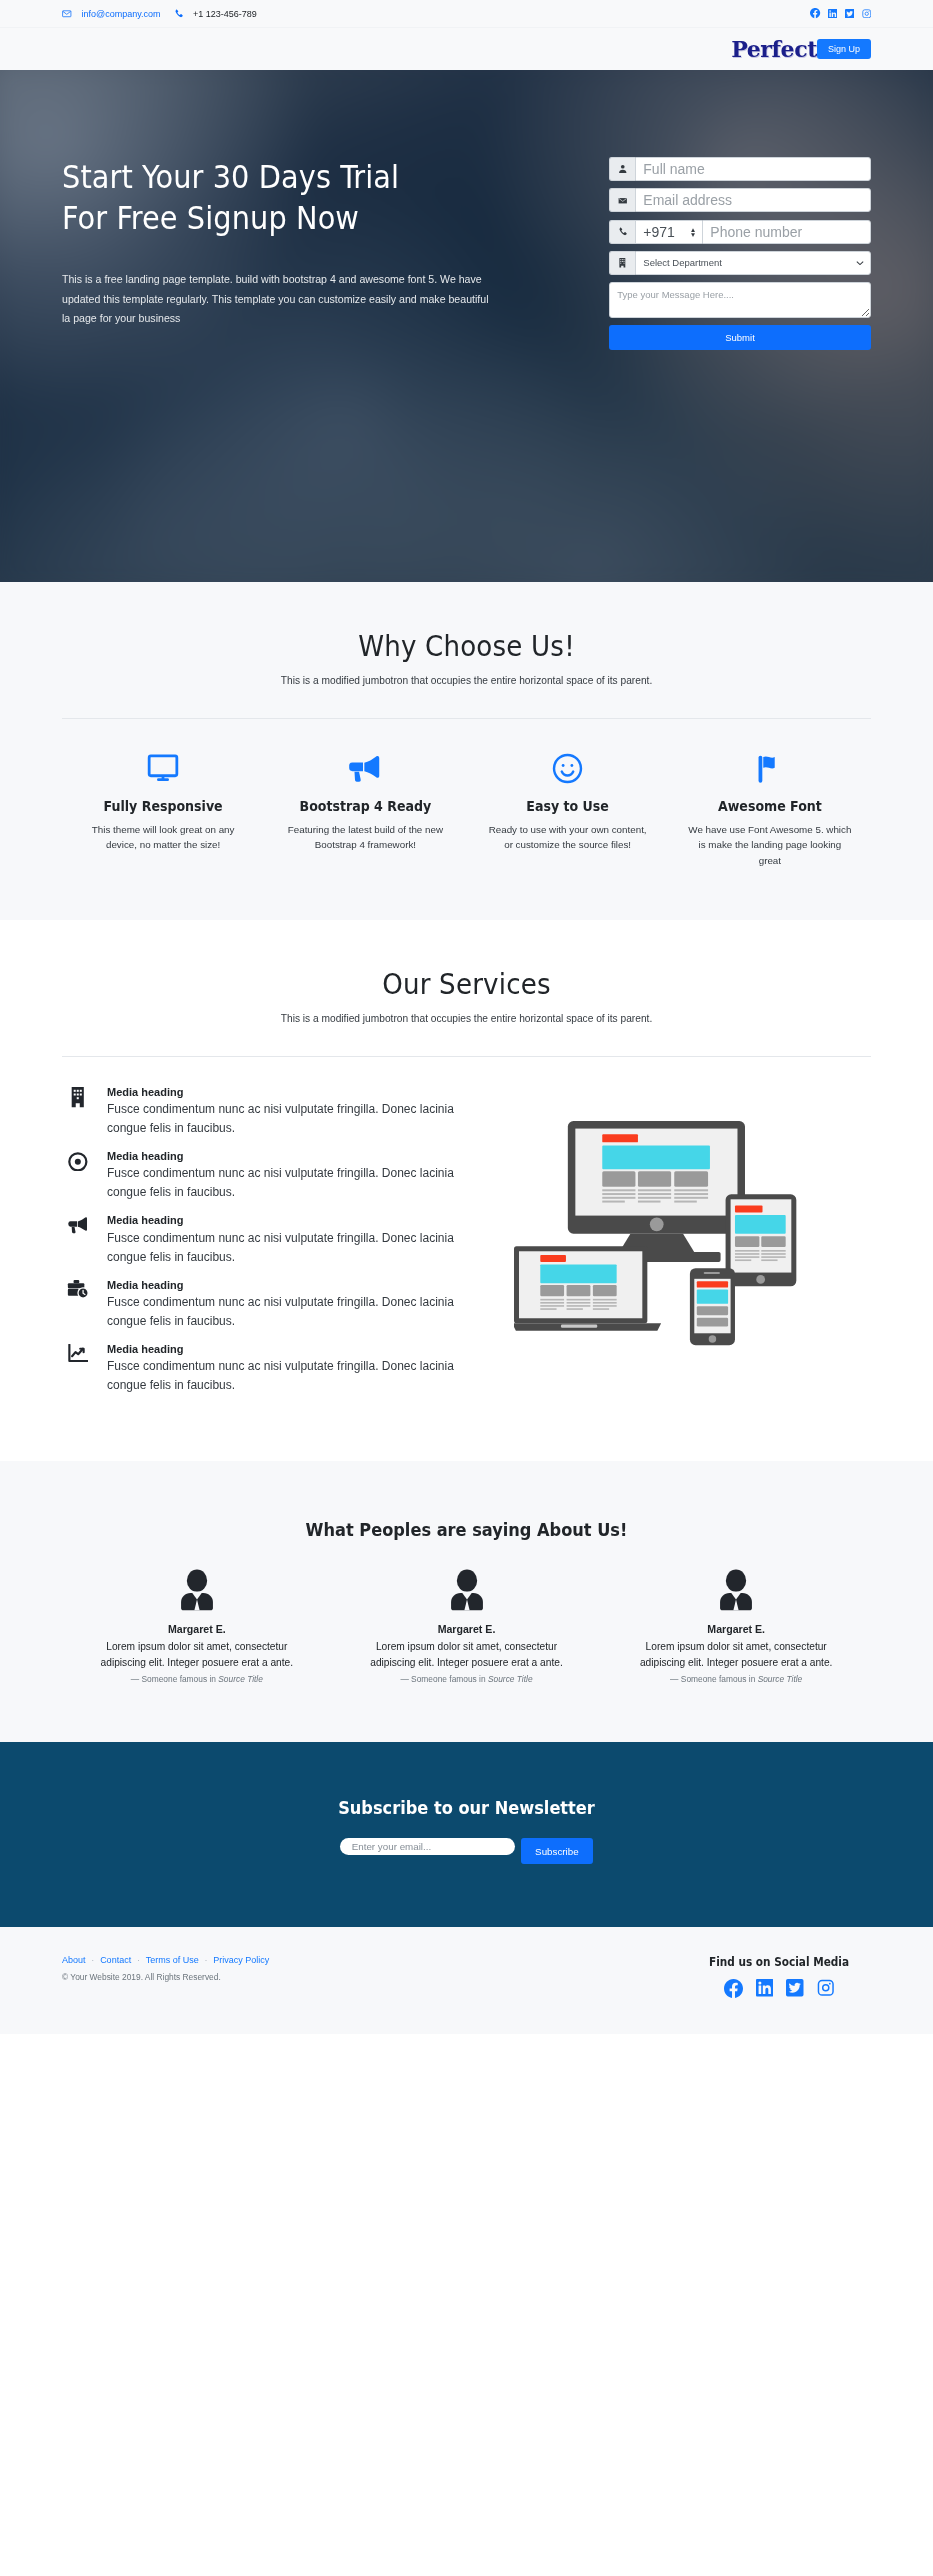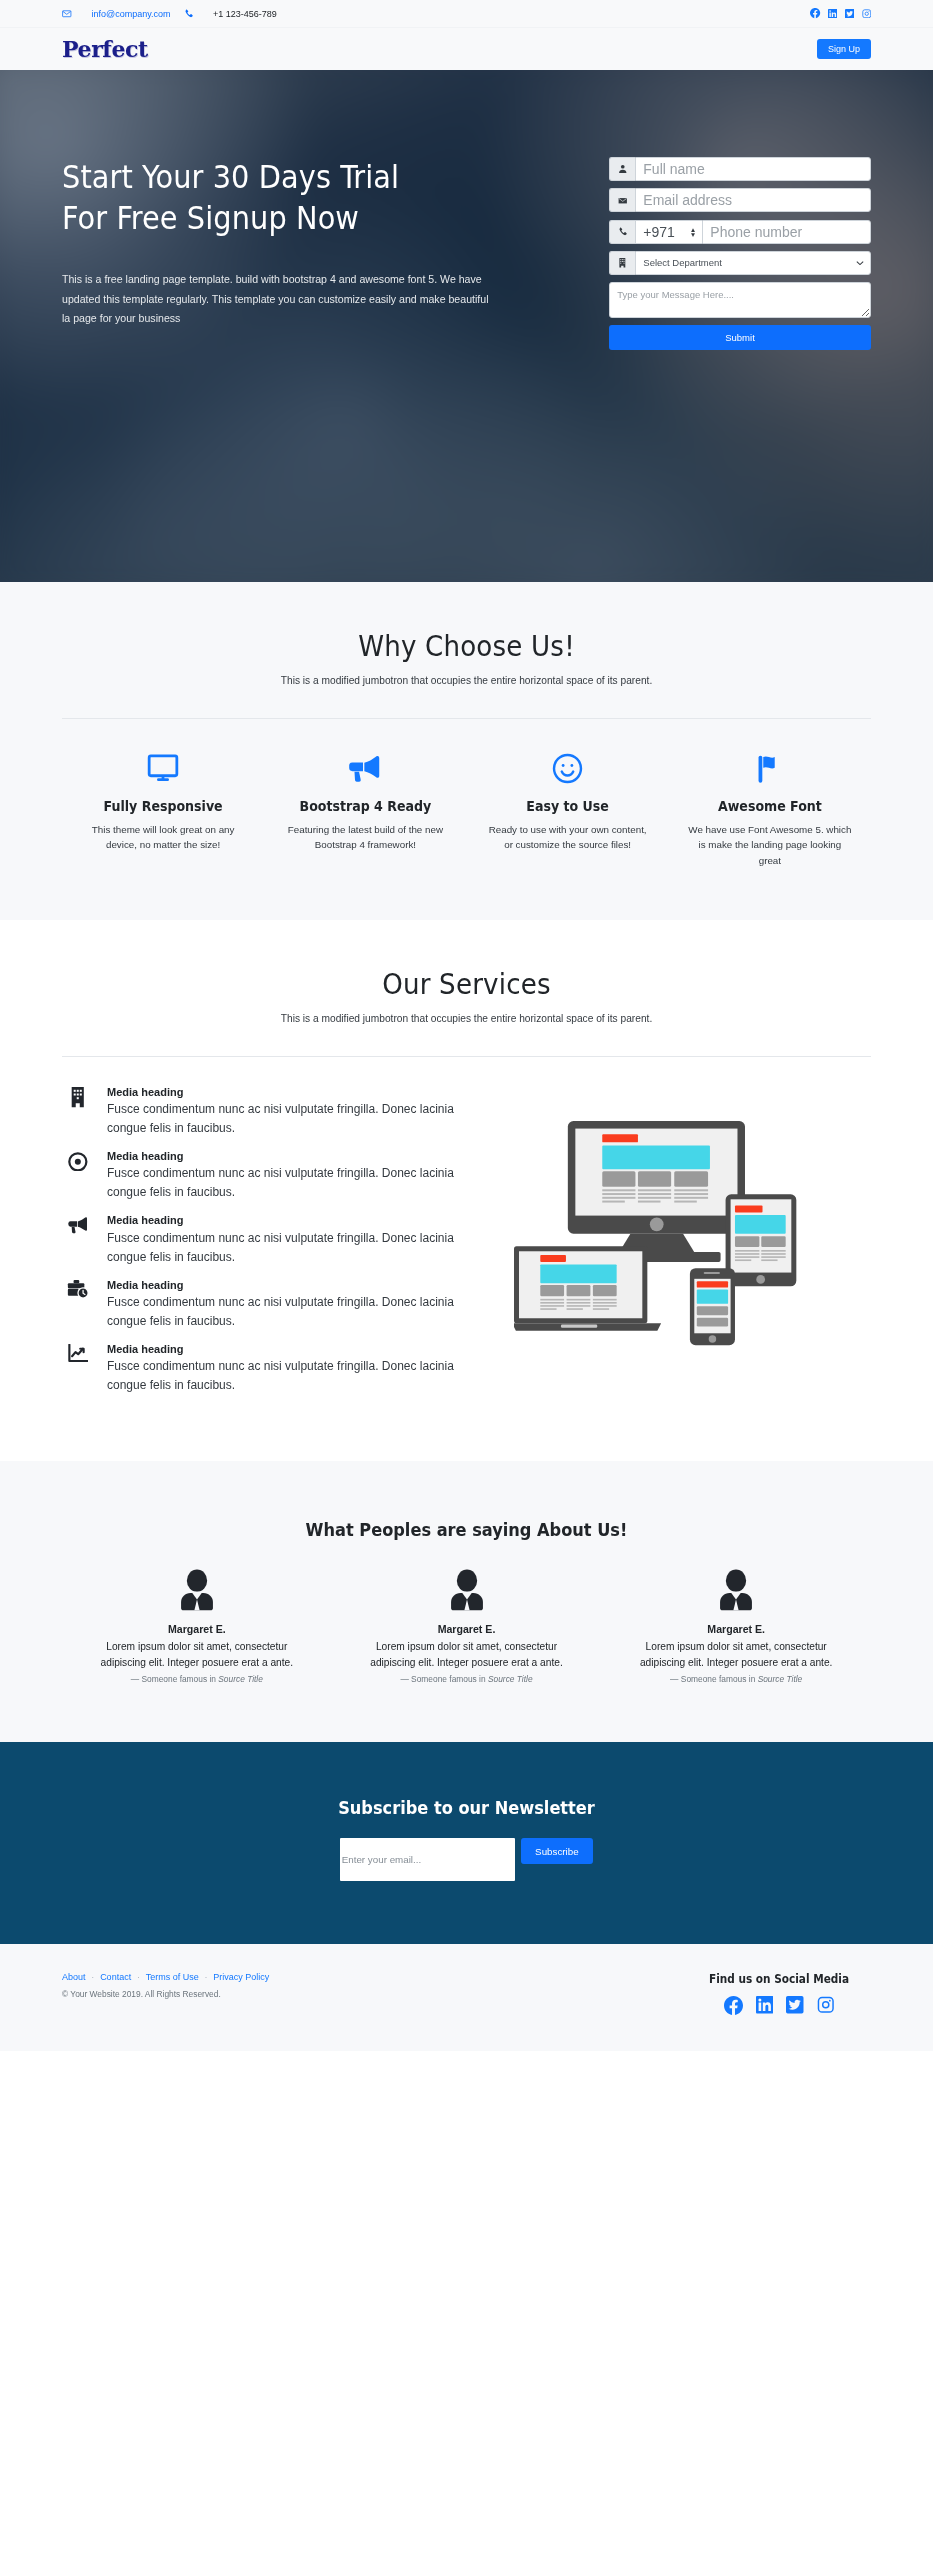--- a/index.html
+++ b/index.html
@@ -14,34 +14,34 @@
 
   
   .topbar {
     height: 28px; background: #f8f9fa;
     display: flex; align-items: center;
     border-bottom: 0.7px solid #f1f3f5;
   }
   .topbar .container { display: flex; align-items: center; justify-content: space-between; }
   .topbar-left { display: flex; align-items: center; gap: 13px; }
   .contact-item {
-    display: flex; align-items: center; gap: 20px;
+    display: flex; align-items: center; gap: 10px;
     font-size: 9px; color: #0d6efd; text-decoration: none;
   }
   .contact-item.dark { color: #212529; }
   .contact-item svg { display: block; }
   .topbar-social { display: flex; align-items: center; gap: 7.3px; }
   .topbar-social a { display: block; line-height: 0; }
 
   
   .navbar {
     height: 42px; background: #f8f9fa;
     display: flex; align-items: center;
   }
-  .navbar .container { display: flex; align-items: center; justify-content: space-between; }
+  .navbar .container { display: flex; align-items: center; justify-content: flex-end; }
   .brand {
     font-family: "DejaVu Serif", serif;
     font-weight: 700; font-size: 22px; color: #1b1f8a;
     letter-spacing: -0.4px; text-decoration: none;
     text-shadow: 0.7px 0.7px 0 rgba(140,140,200,0.45);
   }
   .btn-signup {
     background: #1479ff; color: #fff; border: none;
     font-size: 9px; padding: 5.1px 11px; border-radius: 2.9px;
     cursor: pointer; font-family: inherit;
@@ -172,22 +172,22 @@
   .tm-cite em { font-style: italic; }
 
   
   .newsletter { background: #0c4a6e; padding: 55px 0 63px; }
   .nl-title {
     text-align: center; color: #fff; font-size: 18px; font-weight: 700;
     font-family: "DejaVu Sans Condensed", "Liberation Sans Narrow", "Liberation Sans", sans-serif;
   }
   .nl-form { display: flex; justify-content: center; gap: 5.8px; margin-top: 20.4px; }
   .nl-input {
-    width: 175px; height: 43px; border: none; border-radius: 1px;
-    padding: 0 2px; font-size: 9.8px; font-family: inherit; color: #495057;
+    width: 175px; height: 17px; border: none; border-radius: 9px;
+    padding: 0 12px; font-size: 9.8px; font-family: inherit; color: #495057;
   }
   .nl-input::placeholder { color: #868e96; }
   .btn-subscribe {
     background: #0d6efd; color: #fff; border: none; border-radius: 2.9px;
     padding: 0 14.6px; height: 26px; font-size: 9.8px; cursor: pointer; font-family: inherit;
   }
 
   
   .footer { background: #f7f8fa; padding: 28px 0 36px; }
   .footer .container { display: flex; align-items: flex-start; justify-content: space-between; }

